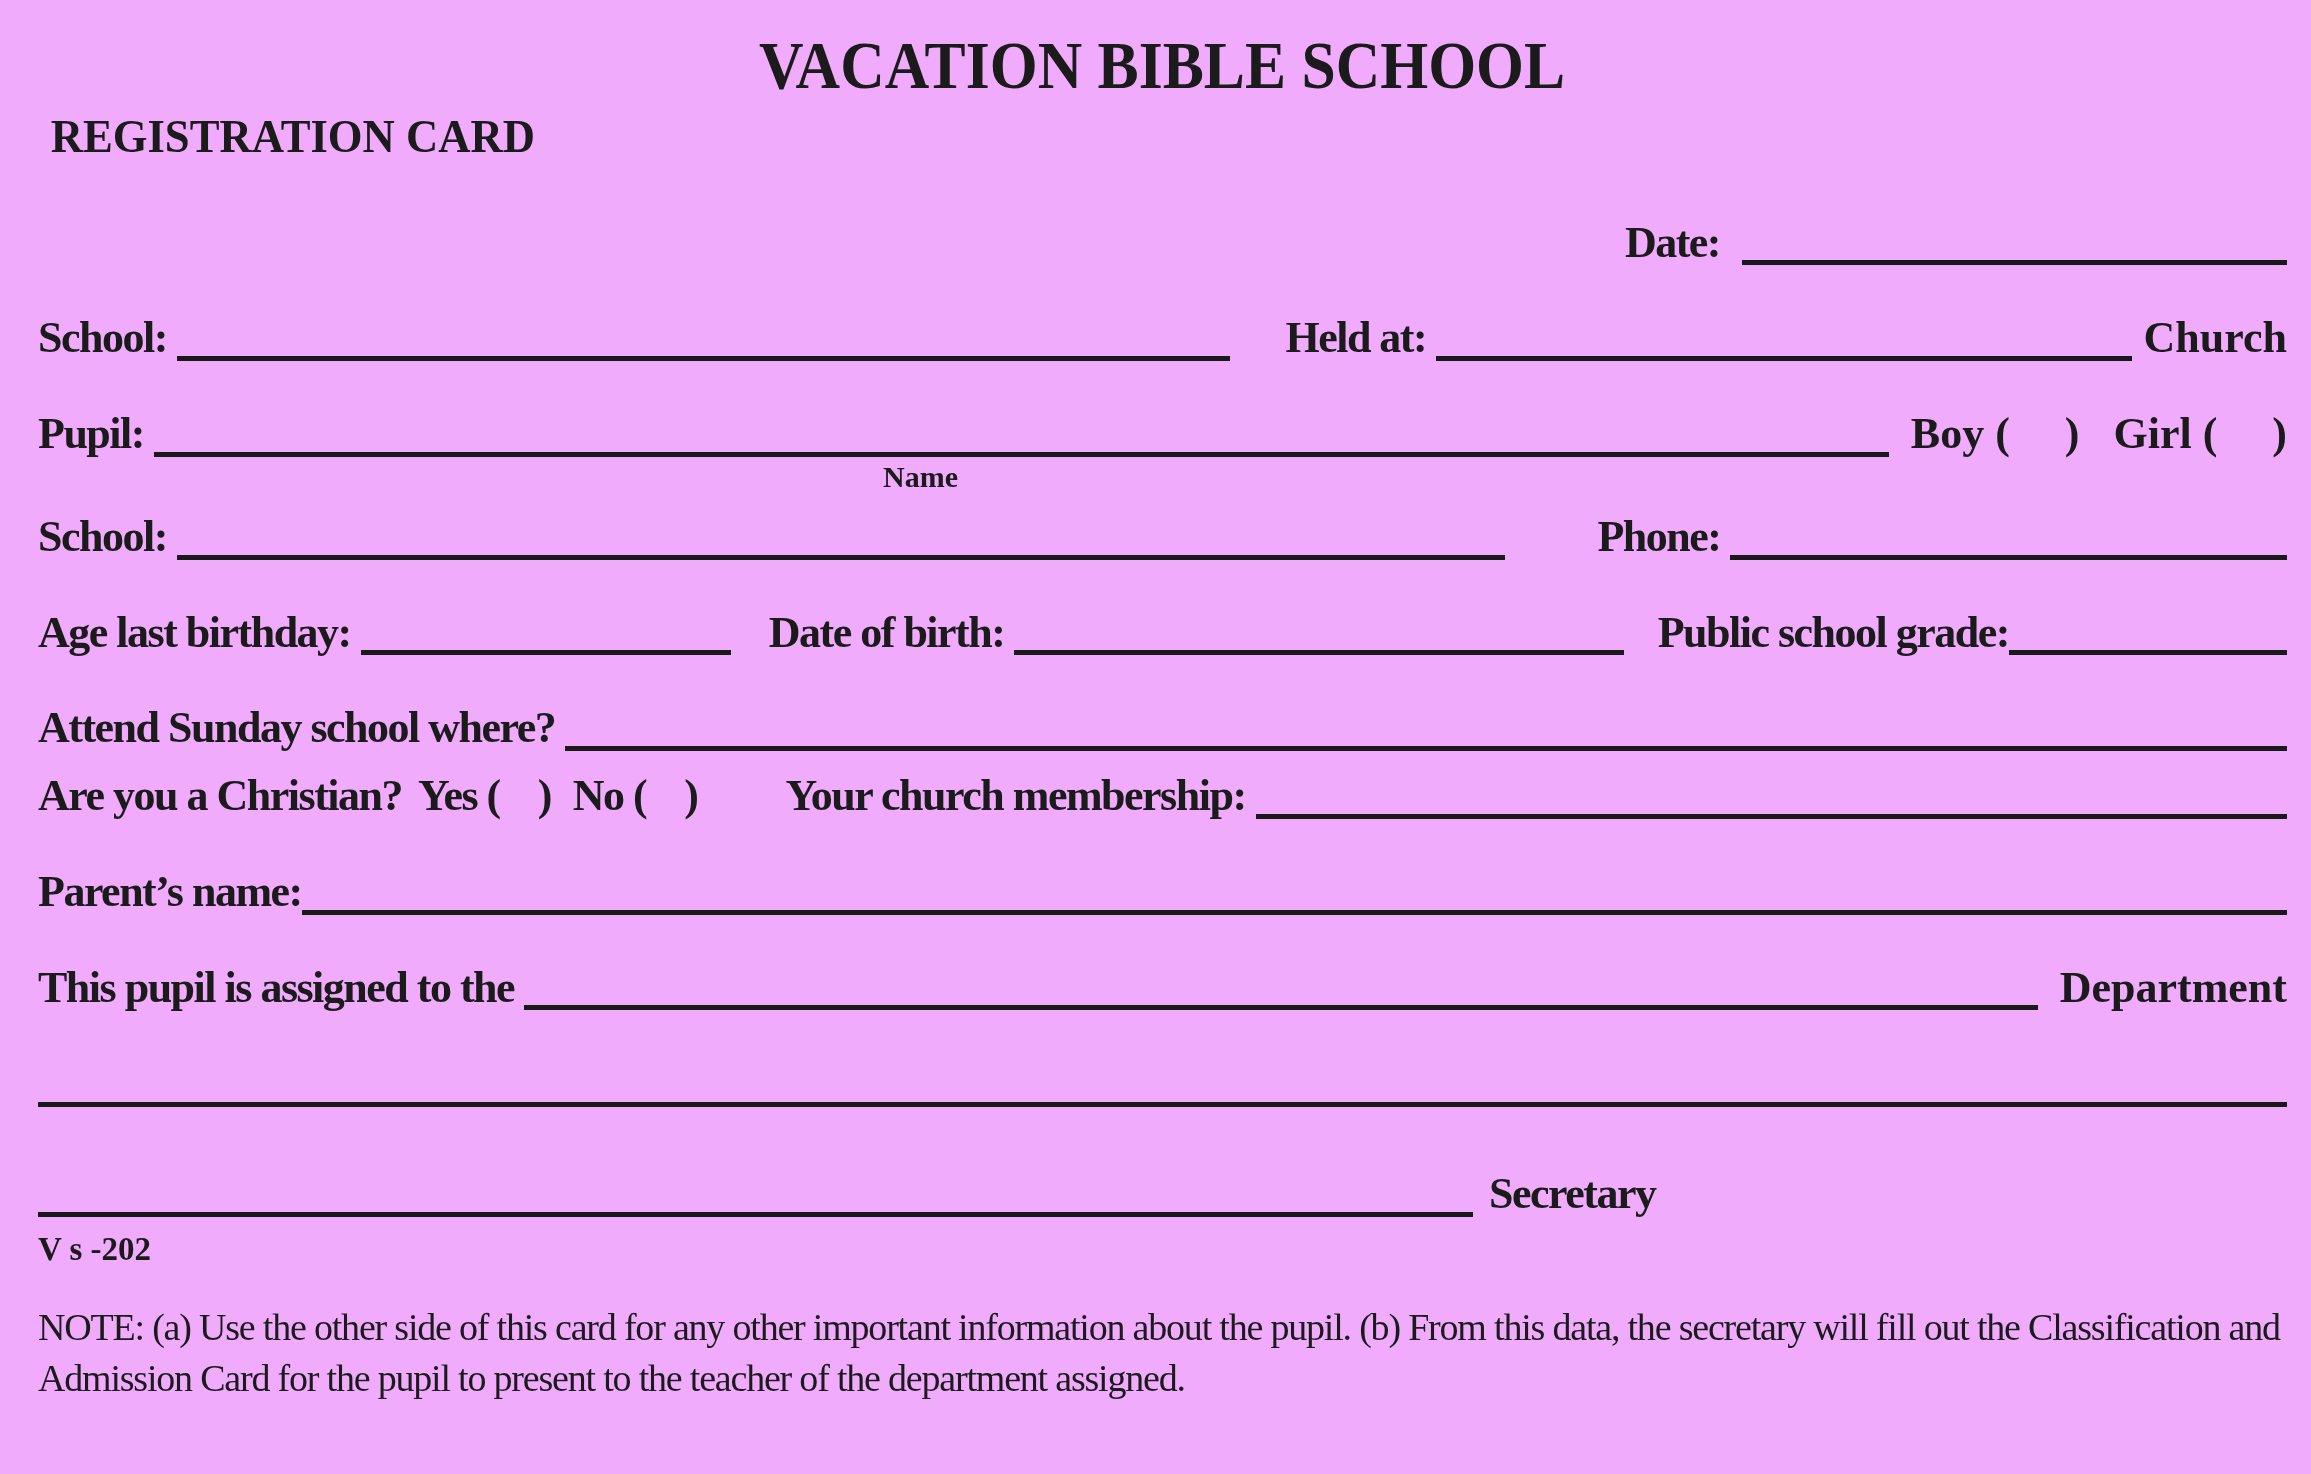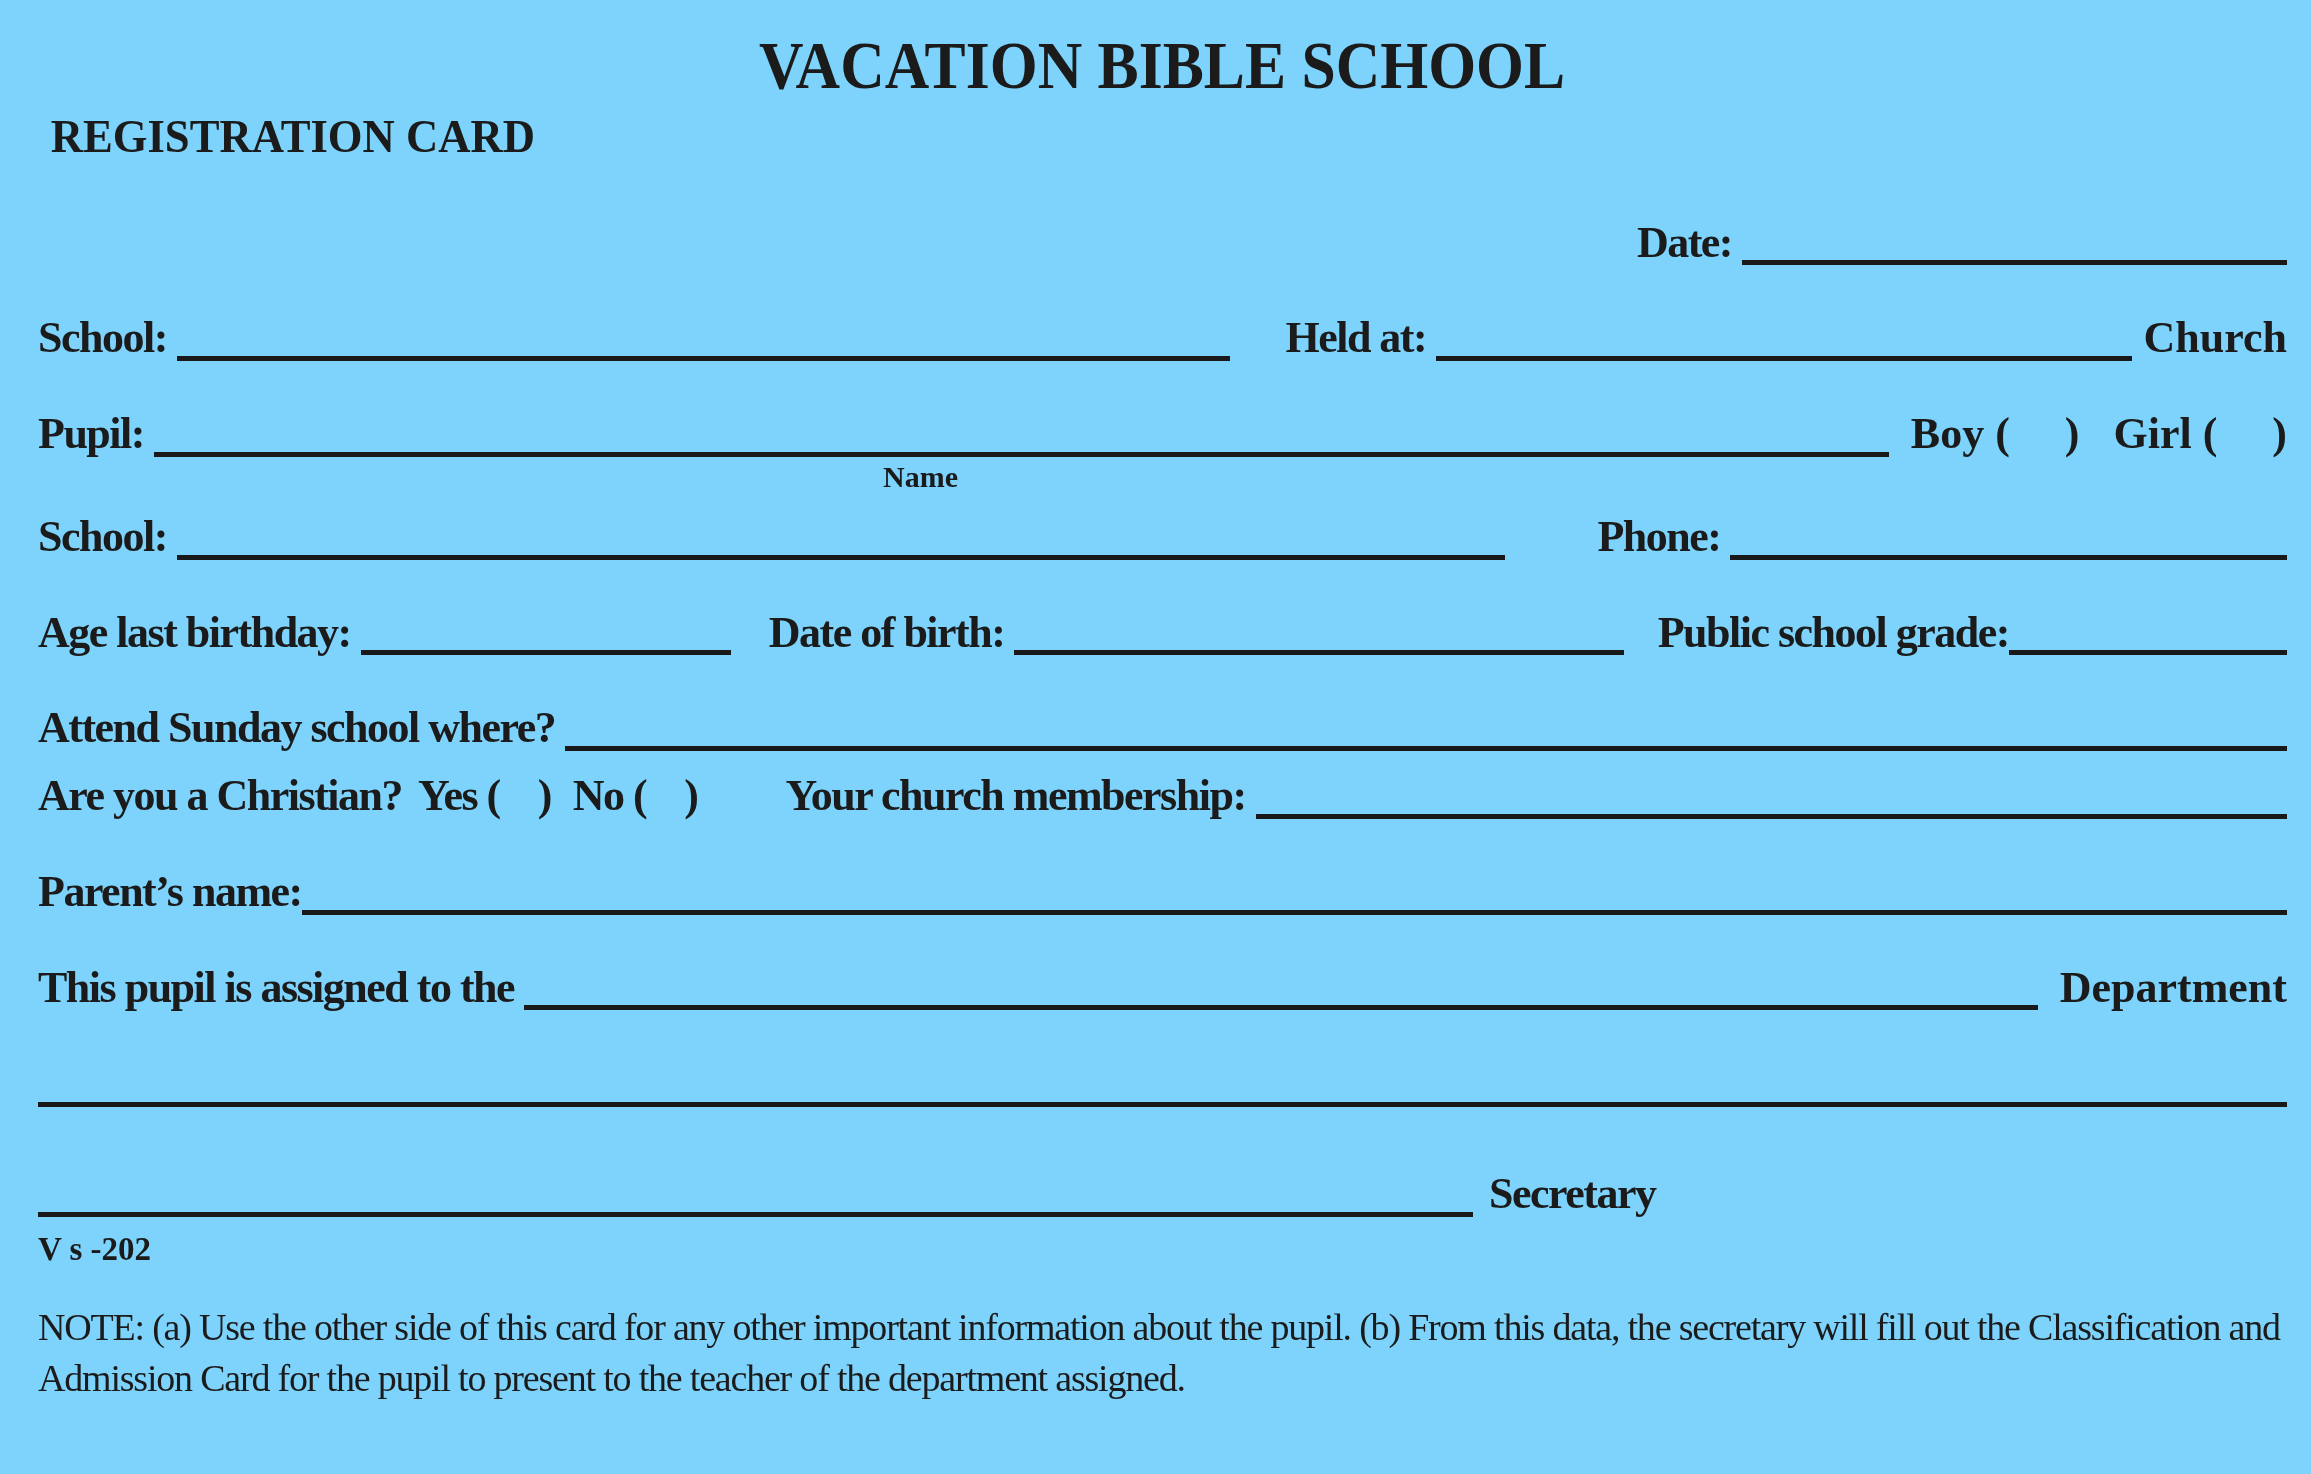--- a/index.html
+++ b/index.html
@@ -1,18 +1,18 @@
 <!DOCTYPE html>
 <html><head>
 <meta charset="utf-8">
 <style>
   html,body{margin:0;padding:0;background:#ffffff;}
   .page{
     width:2311px;height:1474px;box-sizing:border-box;
-    background:#7dd3fc;color:#1b1b1b;
+    background:#f0abfc;color:#1b1b1b;
     font-family:"Liberation Serif","DejaVu Serif",serif;
     padding:16px 24px 4px 38px;overflow:hidden;
   }
   .title{
     text-align:center;margin-top:14px;font-weight:bold;font-size:67px;line-height:1.05;
   }
   .title .squeeze{display:inline-block;transform:scaleX(0.92);transform-origin:center;}
   .subtitle{
     margin-top:12px;font-weight:bold;font-size:47px;line-height:1.05;
   }
@@ -20,21 +20,21 @@
   .row{
     display:flex;align-items:flex-end;margin-top:50px;
     font-size:44px;font-weight:bold;line-height:1.04;white-space:nowrap;
   }
   .cond{letter-spacing:-1.5px;}
   .reg{letter-spacing:0;}
   .blank{
     border-bottom:5px solid #191919;height:10px;flex:0 0 auto;margin-left:10px;
   }
   .grow{flex:1 1 0;}
-  .row-date{margin-top:58px;justify-content:flex-end;}
+  .row-date{margin-top:58px;justify-content:flex-end;gap:12px;}
   .row-after-caption{margin-top:22px;}
   .row-line{margin-top:82px;}
   .row-secretary{margin-top:64px;}
   .caption{
     font-size:30px;font-weight:bold;margin-top:5px;line-height:1;
   }
   .form-code{
     font-size:33px;font-weight:bold;margin-top:16px;line-height:1;
   }
   .note{

